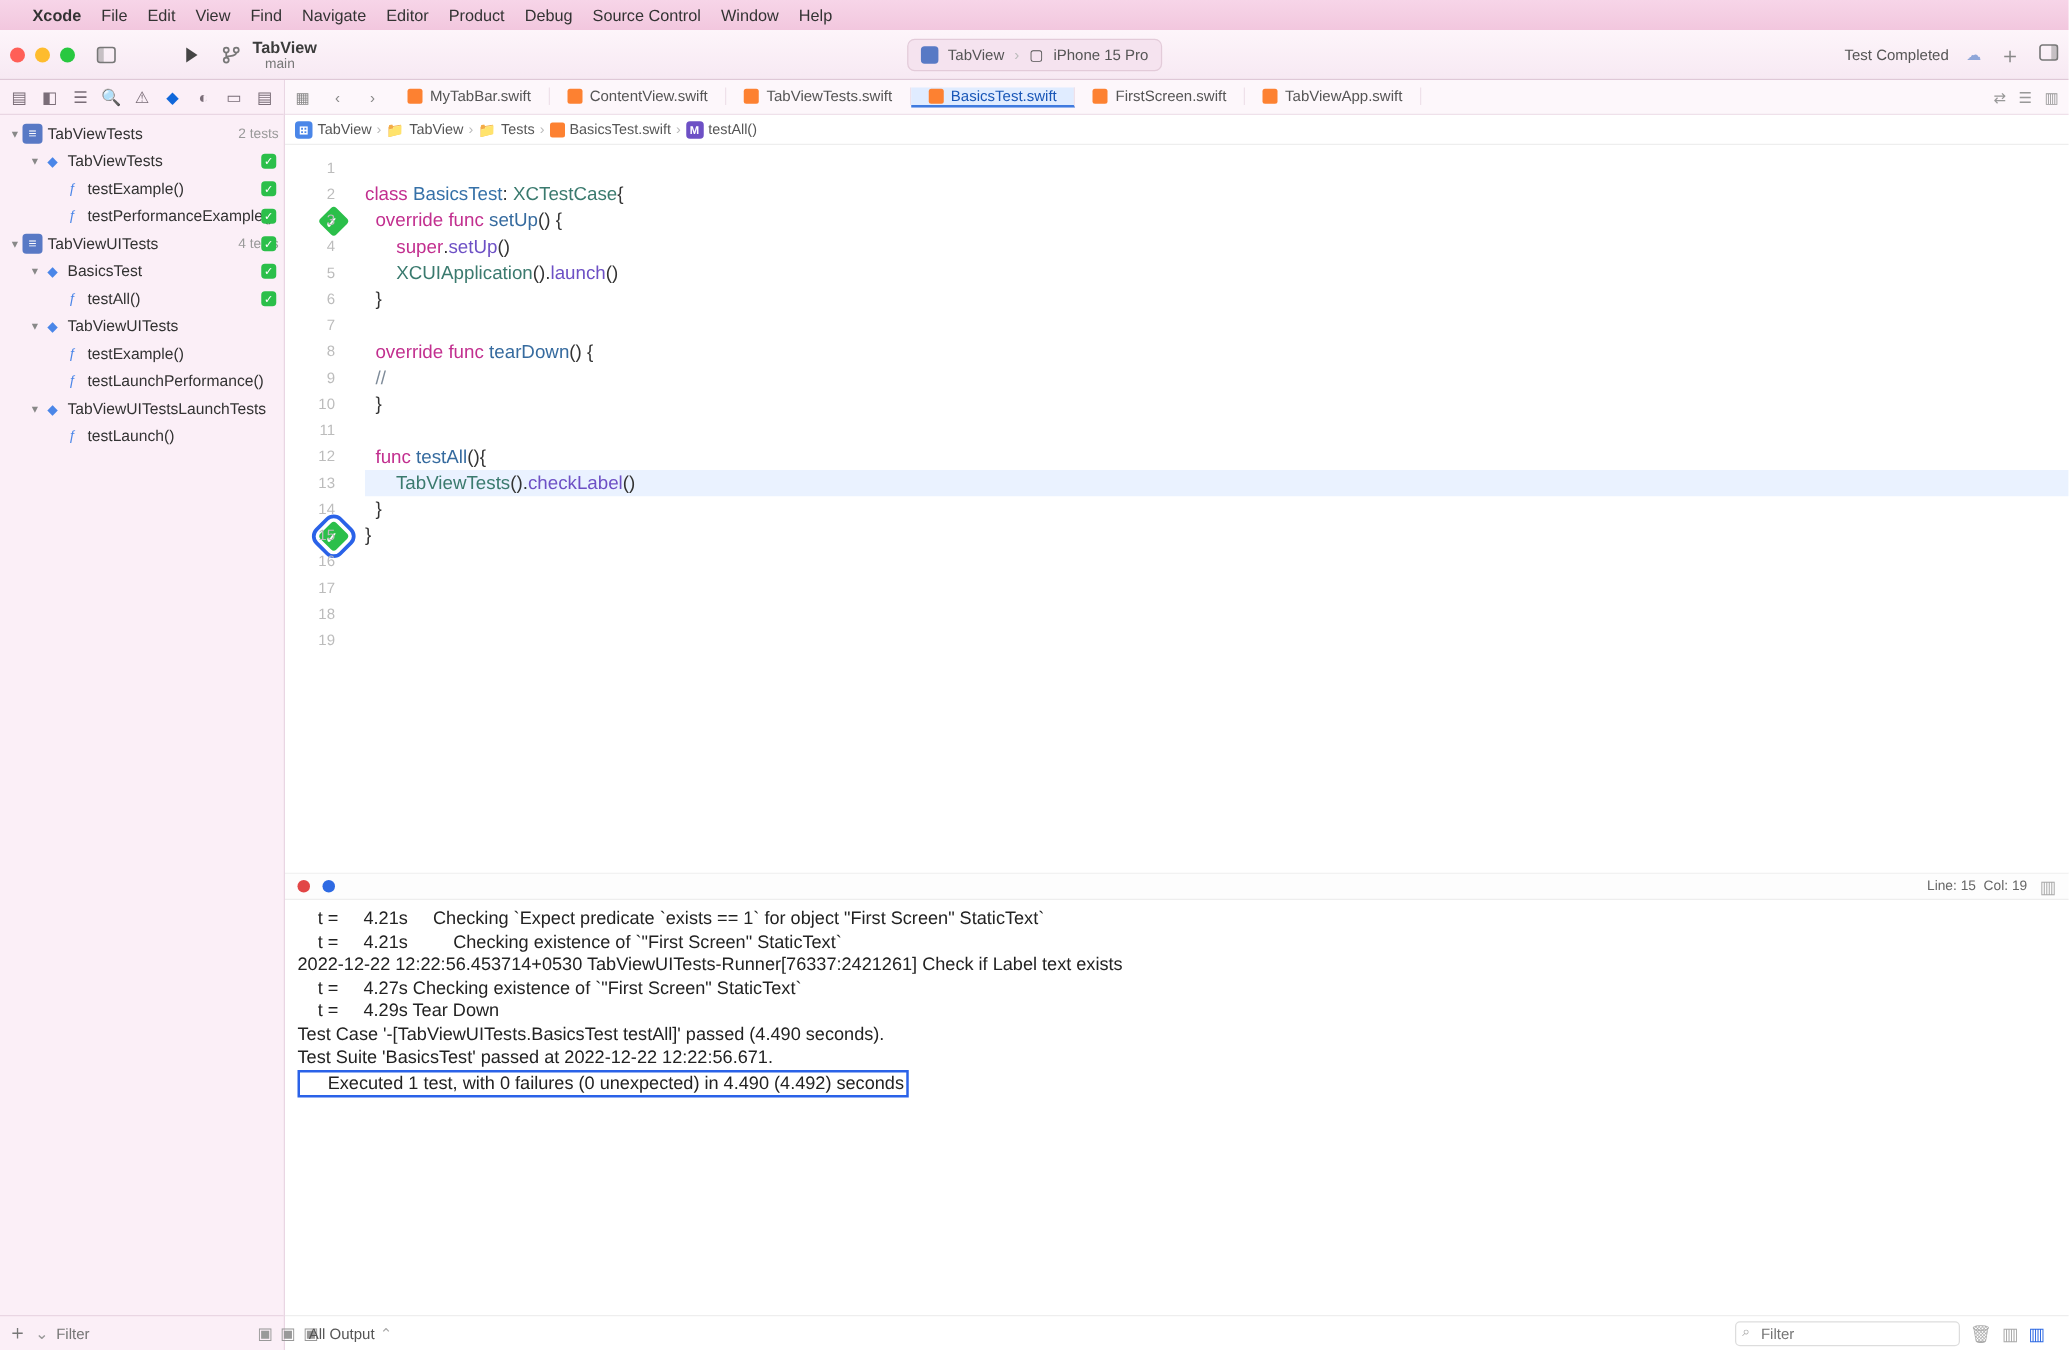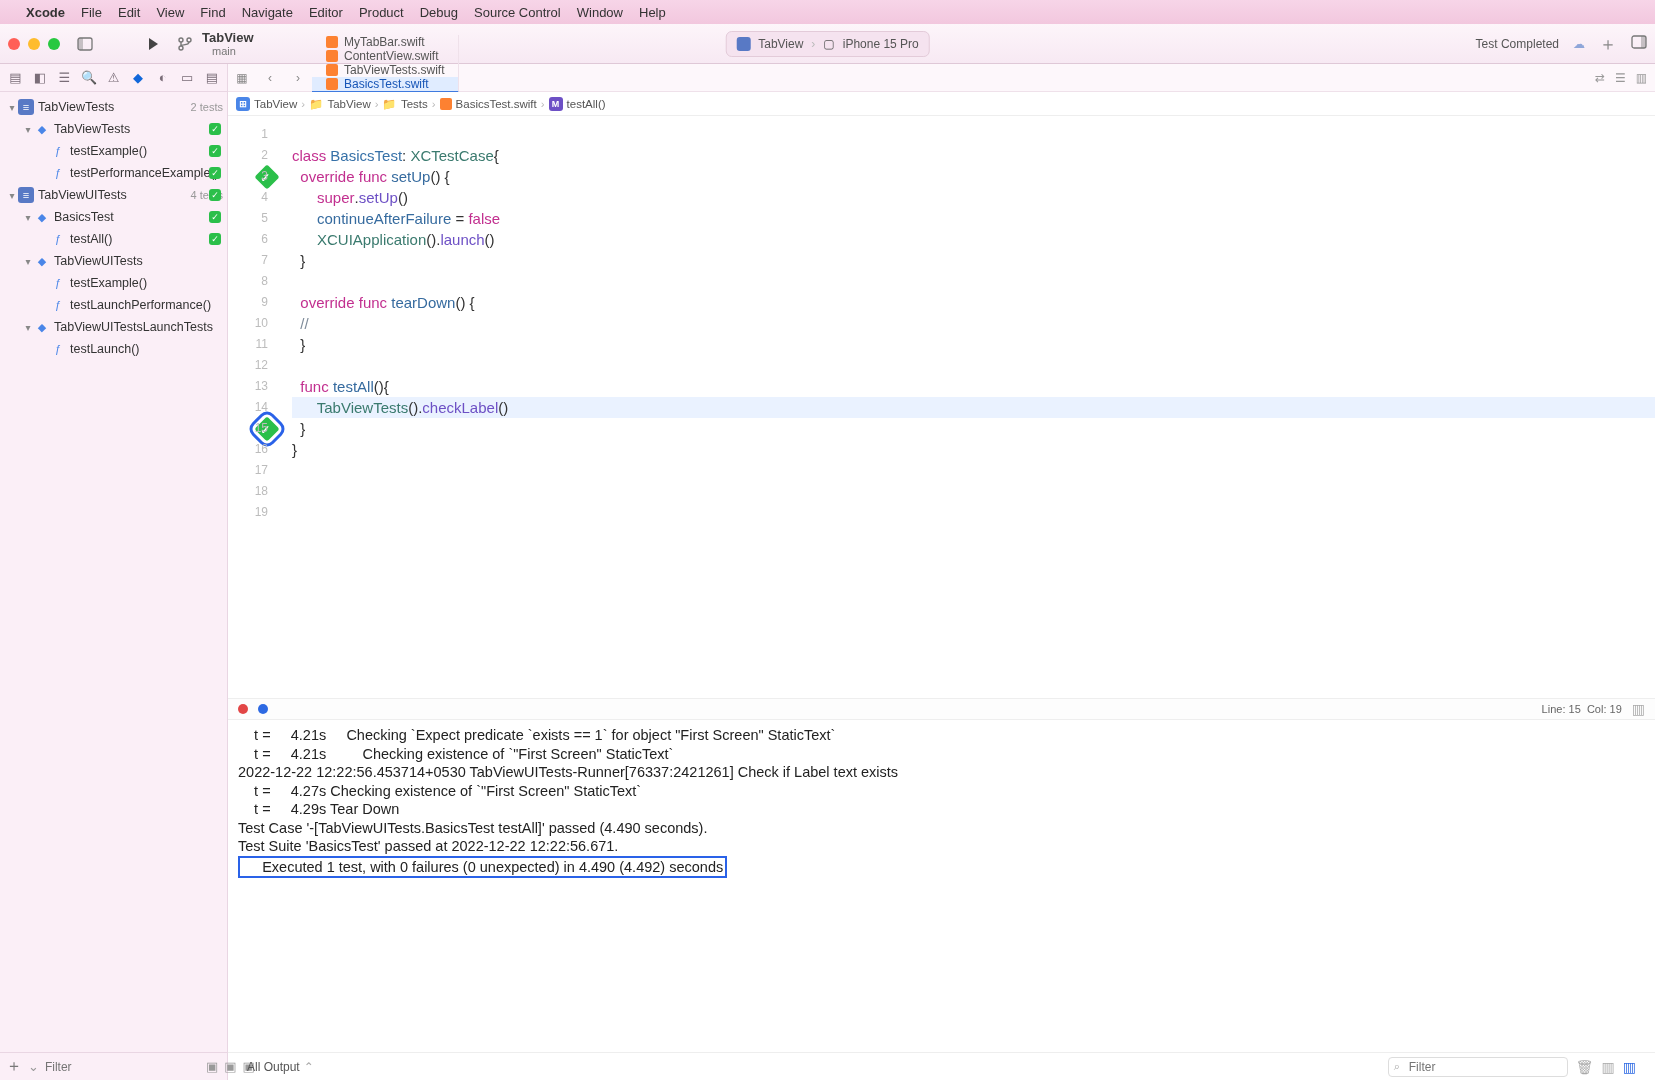--- a/index.html
+++ b/index.html
@@ -251,21 +251,21 @@
         <span class="mini">▣</span>
         <span class="mini">▣</span>
       </div>
     </div>
 
     <div class="editor-area">
       <div class="tabbar">
         <div class="tb-tool">▦</div>
         <div class="tb-tool">‹</div>
         <div class="tb-tool">›</div>
-        <div id="tabs" style="display: flex; flex-direction: column;">
+        <div id="tabs" style="display: flex;">
             <div class="tab">
               <span class="swift-g"></span>
               <span>MyTabBar.swift</span>
             </div>
             <div class="tab">
               <span class="swift-g"></span>
               <span>ContentView.swift</span>
             </div>
             <div class="tab">
               <span class="swift-g"></span>
@@ -330,21 +330,20 @@
             <div>16</div>
             <div>17</div>
             <div>18</div>
             <div>19</div>
           </div>
         <div class="code" id="code">
             <div></div>
             <div><span class="kw">class</span> <span class="cls">BasicsTest</span>: <span class="typ">XCTestCase</span>{</div>
             <div>  <span class="kw">override</span> <span class="kw">func</span> <span class="fn">setUp</span>() {</div>
             <div>      <span class="kw">super</span>.<span class="call">setUp</span>()</div>
-            <div>      <span class="fn">continueAfterFailure</span> = <span class="kw">false</span></div>
             <div>      <span class="typ">XCUIApplication</span>().<span class="call">launch</span>()</div>
             <div>  }</div>
             <div></div>
             <div>  <span class="kw">override</span> <span class="kw">func</span> <span class="fn">tearDown</span>() {</div>
             <div>  <span class="cmt">//</span></div>
             <div>  }</div>
             <div></div>
             <div>  <span class="kw">func</span> <span class="fn">testAll</span>(){</div>
             <div class="highlight-line">      <span class="typ">TabViewTests</span>().<span class="call">checkLabel</span>()</div>
             <div>  }</div>

